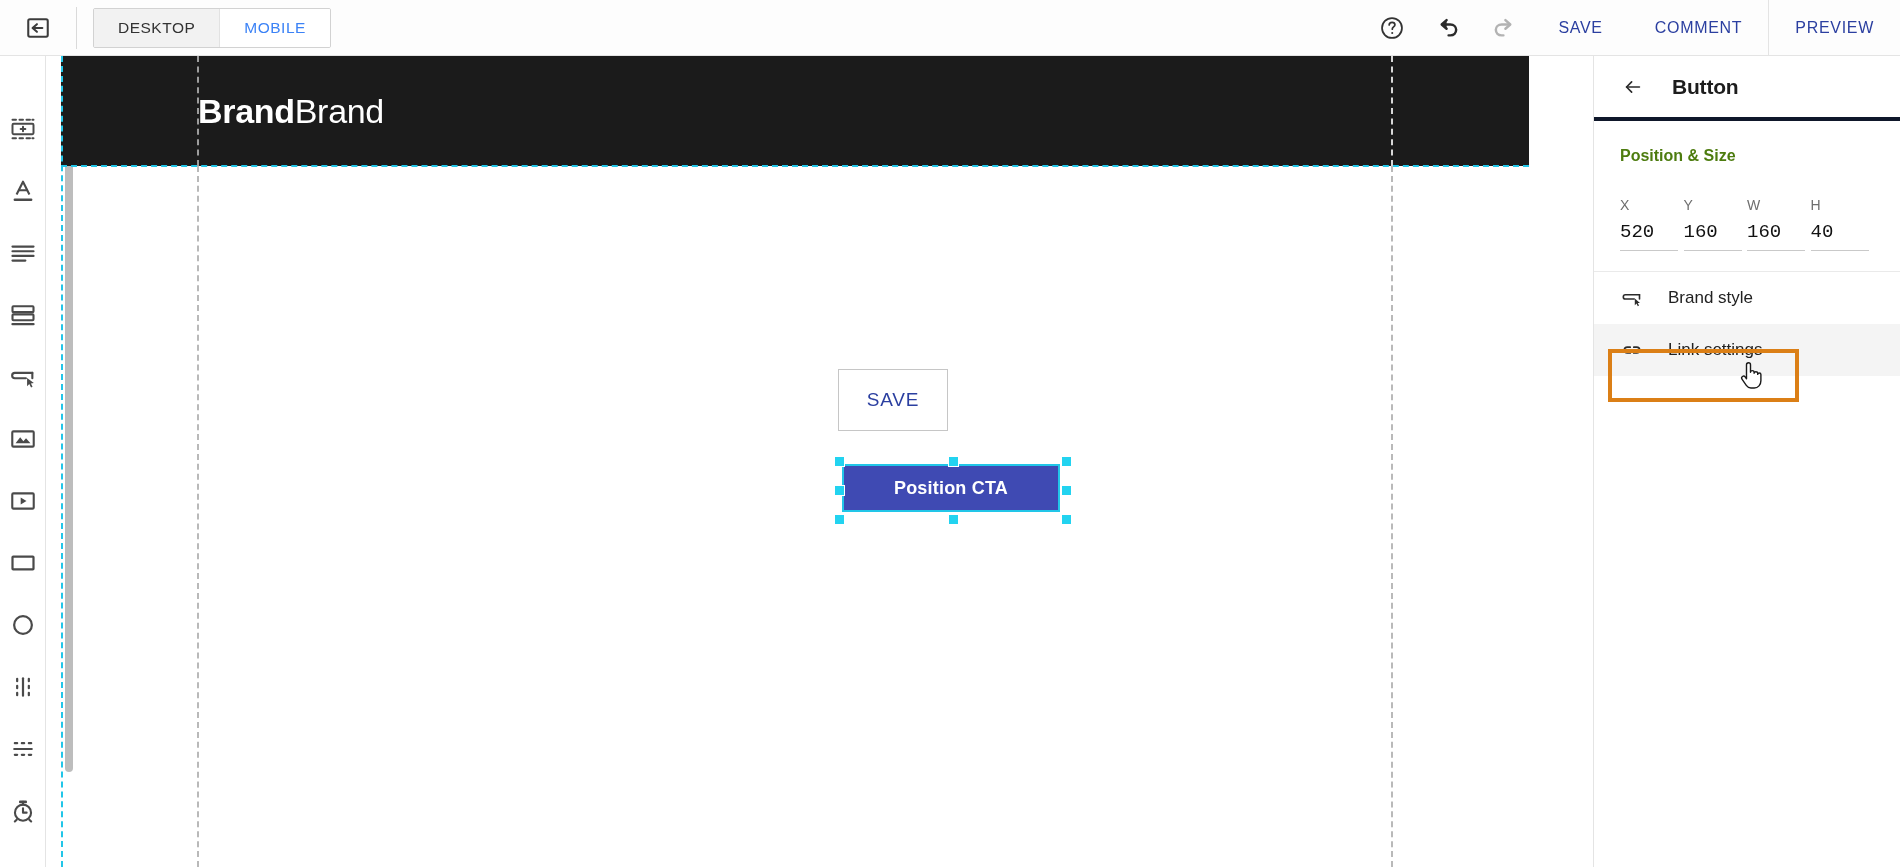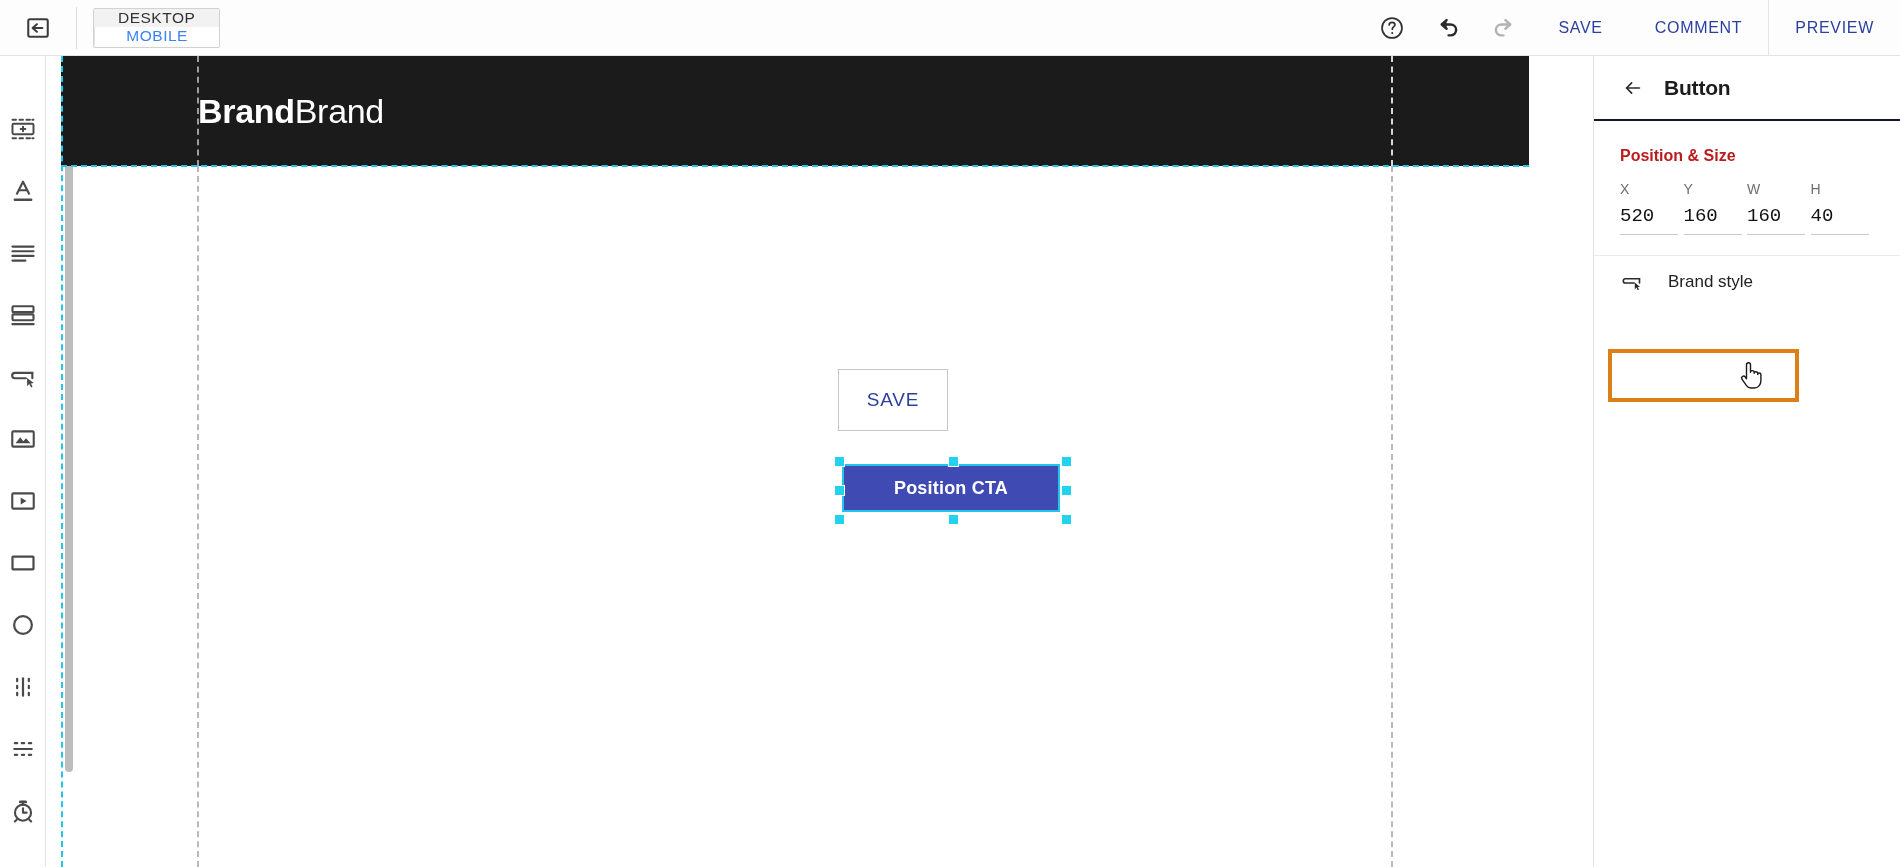--- a/index.html
+++ b/index.html
@@ -26,21 +26,20 @@
   .topbar-divider {
     width: 1px; height: 42px; background: #dadada;
   }
   .viewtabs {
     margin-left: 16px;
     display: flex;
     border: 1px solid #d2d2d2;
     border-radius: 2px;
     height: 40px;
     overflow: hidden;
-    flex-direction: column;
   }
   .viewtab {
     display: flex; align-items: center; justify-content: center;
     padding: 0 24px;
     font-size: 15.5px; letter-spacing: 0.5px;
     color: #3b82f6; background: #ffffff;
     cursor: pointer;
   }
   .viewtab.active { background: #f2f2f2; color: #333333; }
   .viewtab + .viewtab { border-left: 1px solid #e2e2e2; }
@@ -178,35 +177,35 @@
   
   .rightpanel {
     position: absolute; right: 0; top: 56px;
     width: 307px; height: 811px;
     background: #ffffff;
     border-left: 1px solid #e4e4e4;
   }
   .panel-head {
     height: 65px;
     display: flex; align-items: center;
-    padding-left: 28px; gap: 20px;
-    border-bottom: 2px solid #0f172a;
+    padding-left: 28px; gap: 28px;
+    border-bottom: 4px solid #0f172a;
   }
   .panel-back { cursor: pointer; display: flex; align-items: center; }
   .panel-title {
     font-size: 21px; font-weight: 700; color: #1d1d1d;
     letter-spacing: -0.2px;
   }
   .panel-section {
     padding: 26px 26px 20px 26px;
     border-bottom: 1px solid #eaeaea;
   }
   .section-title {
-    font-size: 16px; font-weight: 700; color: #b91c1c;
-    margin-bottom: 16px;
+    font-size: 16px; font-weight: 700; color: #4d7c0f;
+    margin-bottom: 32px;
   }
   .fields { display: flex; gap: 0px; }
   .field { width: 74px; }
   .field-label {
     font-size: 14px; color: #6e6e6e; margin-bottom: 8px;
   }
   .field-input {
     font-size: 19px; color: #111111;
     border: none; border-bottom: 1px solid #c9c9c9;
     width: 58px; padding: 0 0 7px 0;
@@ -514,20 +513,30 @@
       <span>
         <svg width="24" height="24" viewBox="0 0 24 24" fill="none" stroke="#2b2b2b" stroke-width="1.6">
           <path d="M19.5 8.8H5.4a2.1 2.1 0 0 0 0 4.2h8.8" stroke-linecap="round"></path>
           <path d="M19.5 8.8v4.2" stroke-linecap="round"></path>
           <path d="M14.8 12.6 L14.8 19.2 L16.5 17.5 L17.8 20.2 L19 19.6 L17.7 17.1 L20 16.9 Z" fill="#2b2b2b" stroke="none"></path>
         </svg>
       </span>
       <span>Brand style</span>
     </div>
 
+    <div class="menu-row highlighted">
+      <span>
+        <svg width="24" height="24" viewBox="0 0 24 24" fill="none" stroke="#2b2b2b" stroke-width="1.7">
+          <path d="M10.2 9.2H7.3a2.9 2.9 0 0 0 0 5.8h2.9" stroke-linecap="round"></path>
+          <path d="M13.8 9.2h2.9a2.9 2.9 0 0 1 0 5.8h-2.9" stroke-linecap="round"></path>
+          <path d="M8.6 12.1h6.8" stroke-linecap="round"></path>
+        </svg>
+      </span>
+      <span>Link settings</span>
+    </div>
   </div>
 
   <div class="highlight-box"></div>
 
   <div class="cursor">
     <svg width="26" height="32" viewBox="0 0 26 32">
       <path d="M8.5 15.5V4.8c0-1.1.9-2 2-2s2 .9 2 2v7.4
                c0-.9.8-1.6 1.8-1.6s1.8.7 1.8 1.6v1.1
                c0-.9.8-1.6 1.8-1.6s1.8.7 1.8 1.6v1.1
                c0-.8.7-1.4 1.6-1.4s1.6.6 1.6 1.4v6.4

